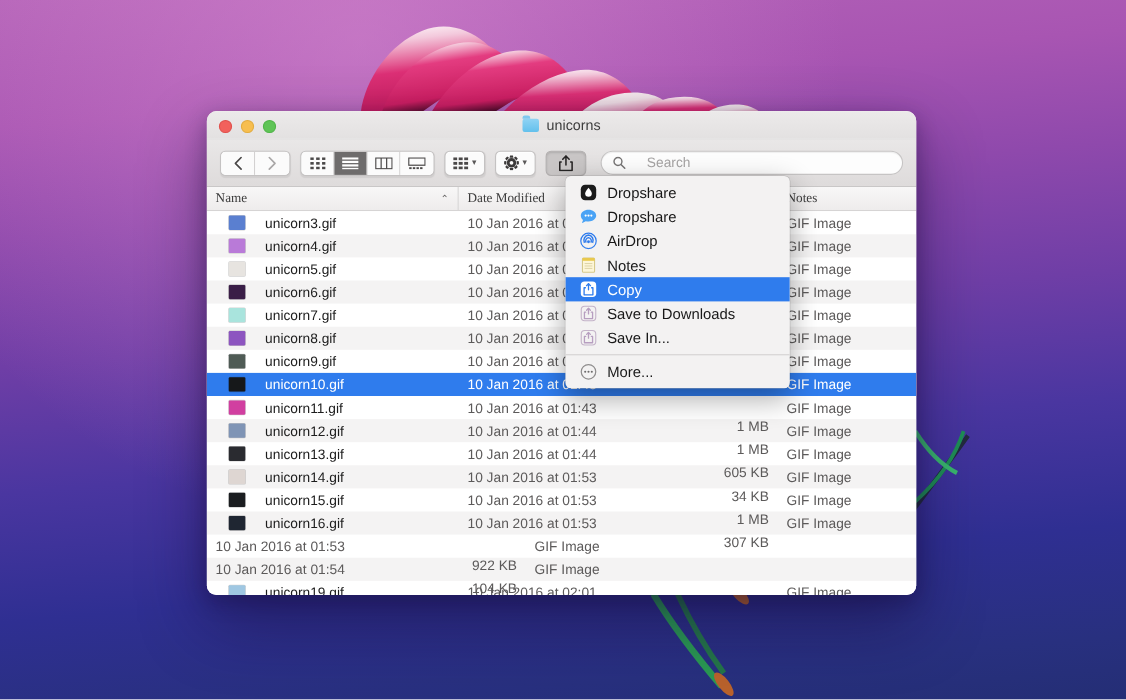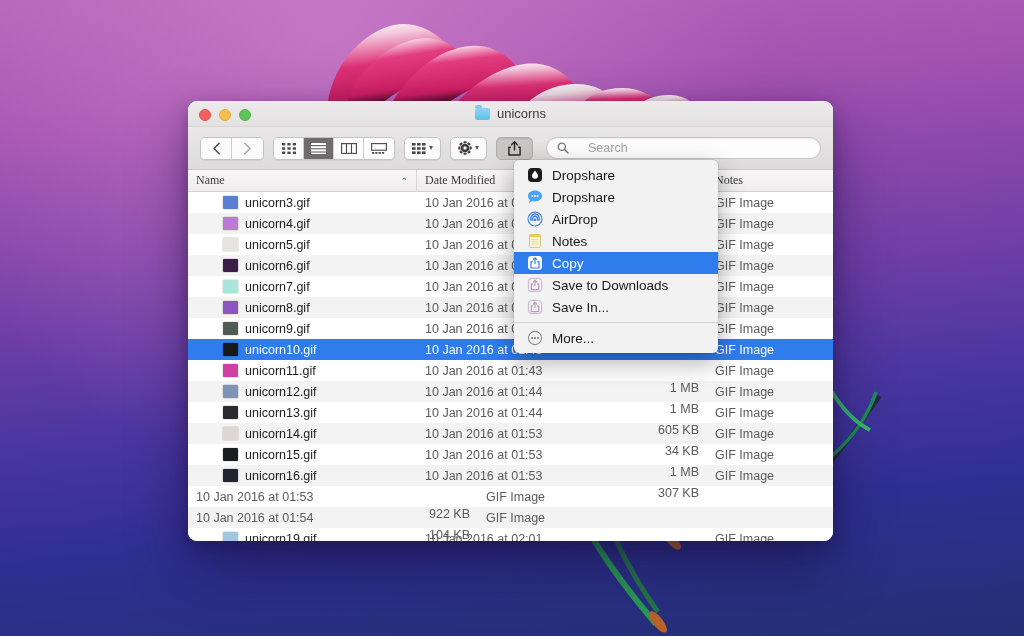--- a/index.html
+++ b/index.html
@@ -165,21 +165,21 @@
   
   .filelist { flex: 1; overflow: hidden; position: relative; background: #fff; }
   .row {
     height: 21px;
     display: flex; align-items: center;
     font-size: 12.5px; color: #1d1d1d;
   }
   .row.alt { background: #f4f3f3; }
   .row.sel { background: #2f7ced; color: #fff; }
   .row .cell { padding: 0 8px; height: 100%; display: flex; align-items: center; }
-  .row .cell.name { width: 229px; gap: 7px; padding-left: 35px; }
+  .row .cell.name { width: 229px; gap: 18px; padding-left: 20px; }
   .row .cell.date { width: 180px; color: #5c5a5a; }
   .row .cell.size { width: 110px; justify-content: flex-end; color: #5c5a5a; margin-top: 34px; }
   .row .cell.kind { flex: 1; color: #5c5a5a; }
   .row.sel .cell.date, .row.sel .cell.size, .row.sel .cell.kind { color: #fff; }
 
   .thumb {
     width: 15px; height: 13px;
     border-radius: 1px; flex: none;
     background: #777; position: relative;
     box-shadow: 0 0 0 .5px rgba(0,0,0,.18);

